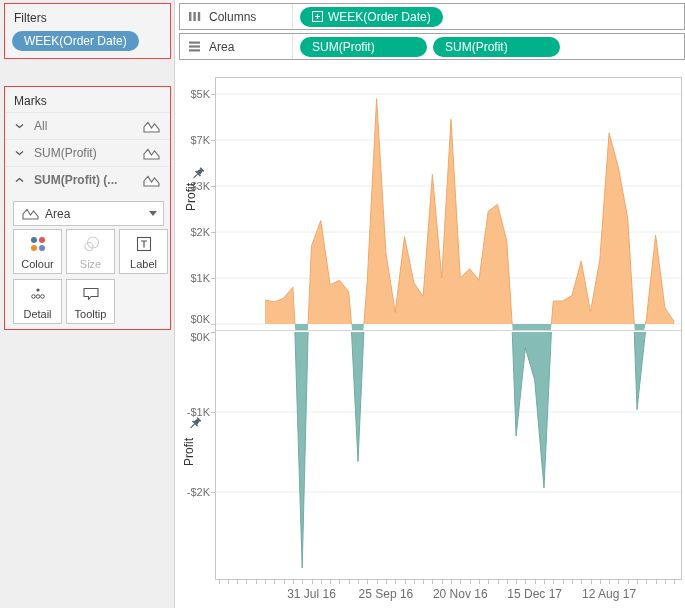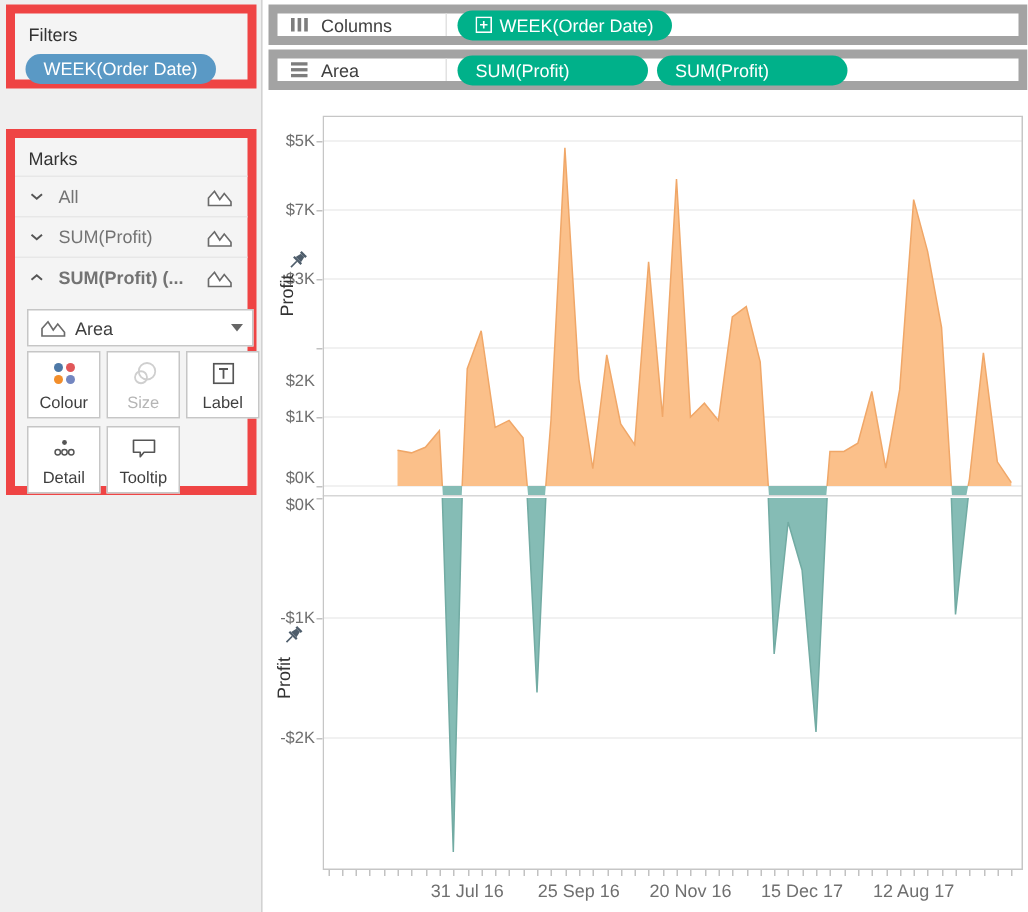--- a/index.html
+++ b/index.html
@@ -4,21 +4,21 @@
 <style>
   * { box-sizing: border-box; margin: 0; padding: 0; }
   html,body { width:685px; height:608px; overflow:hidden; background:#fff;
     font-family:"Liberation Sans", sans-serif; -webkit-font-smoothing:antialiased; }
   #app { position:relative; width:685px; height:608px; background:#fff; }
 
   
   #sidebar { position:absolute; left:0; top:0; width:175px; height:608px;
     background:#efefef; border-right:1px solid #d2d2d2; }
   .card { position:absolute; left:4px; width:167px; background:#f4f4f4;
-    border:6px solid #ef4444; }
+    border:1px solid #ef4444; }
   .card-title { font-size:12px; color:#333; padding:7px 0 4px 9px; }
   #filters-card { top:3px; height:56px; }
   .pill { display:inline-flex; align-items:center; height:20px; border-radius:10px;
     color:#fff; font-size:12px; padding:0 12px; white-space:nowrap;text-align:center; }
   .pill-blue { background:var(--pill-blue); margin:2px 0 0 7px; max-width:153px; }
   .pill-green { background:var(--pill-green); margin-right:6px; }
   .pill-green .plusbox { margin-right:5px; display:inline-flex; }
 
   #marks-card { top:86px; height:244px; }
   .marks-row { display:flex; align-items:center; height:27px; padding:0 10px;
@@ -36,21 +36,21 @@
     border-top:5px solid #666; }
   .btn { position:absolute; width:49px; height:45px; background:#fff;
     border:1px solid #c6c6c6; display:flex; flex-direction:column; align-items:center;
     justify-content:flex-end; padding-bottom:3px; font-size:11px; color:#3f3f3f;
     cursor:pointer; }
   .btn .bicon { flex:1; display:flex; align-items:center; justify-content:center; }
   .btn.disabled { color:#b5b5b5; cursor:default; }
 
   
   .shelf { position:absolute; left:179px; width:506px; height:27px; background:#fff;
-    border:6px solid #a3a3a3; display:flex; align-items:center; }
+    border:1px solid #a3a3a3; display:flex; align-items:center; }
   #shelf-columns { top:3px; }
   #shelf-rows { top:33px; }
   .shelf .shelf-head { width:113px; display:flex; align-items:center; padding-left:9px;
     font-size:12px; color:#3f3f3f; align-self:stretch; border-right:1px solid #e2e2e2; }
   .shelf .shelf-head .sicon { margin-right:8px; display:flex; }
   .shelf .pillzone { display:flex; align-items:center; padding-left:7px; }
 
   
   #chart-svg { position:absolute; left:215px; top:77px; }
   .ylab { position:absolute; width:36px; left:174px; text-align:right; font-size:11px;
@@ -258,21 +258,21 @@
     </svg>
 
   <div id="y-axis">
       <div class="ytick" style="top: 94px;"></div>
       <div class="ylab" style="top: 87px;">$5K</div>
       <div class="ytick" style="top: 140px;"></div>
       <div class="ylab" style="top: 133px;">$7K</div>
       <div class="ytick" style="top: 186px;"></div>
       <div class="ylab" style="top: 179px;">$3K</div>
       <div class="ytick" style="top: 232px;"></div>
-      <div class="ylab" style="top: 225px; margin-top: 22px;">$2K</div>
+      <div class="ylab" style="top: 225px;">$2K</div>
       <div class="ytick" style="top: 278px;"></div>
       <div class="ylab" style="top: 271px;">$1K</div>
       <div class="ytick" style="top: 324px;"></div>
       <div class="ylab" style="top: 312px;">$0K</div>
       <div class="ytick" style="top: 332px;"></div>
       <div class="ylab" style="top: 330px;">$0K</div>
       <div class="ytick" style="top: 412px;"></div>
       <div class="ylab" style="top: 405px;">-$1K</div>
       <div class="ytick" style="top: 492px;"></div>
       <div class="ylab" style="top: 485px;">-$2K</div>

